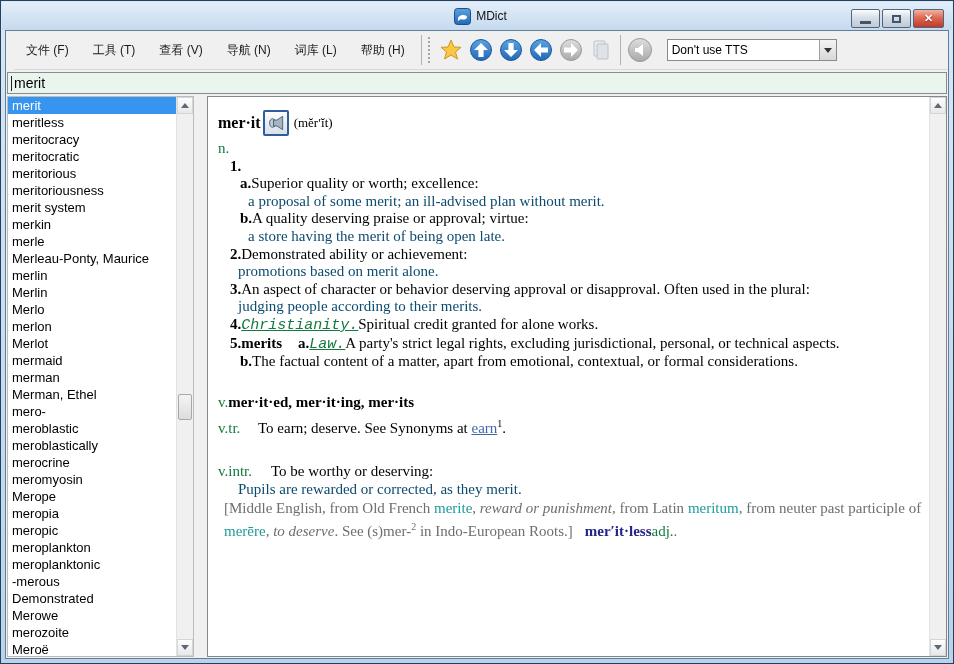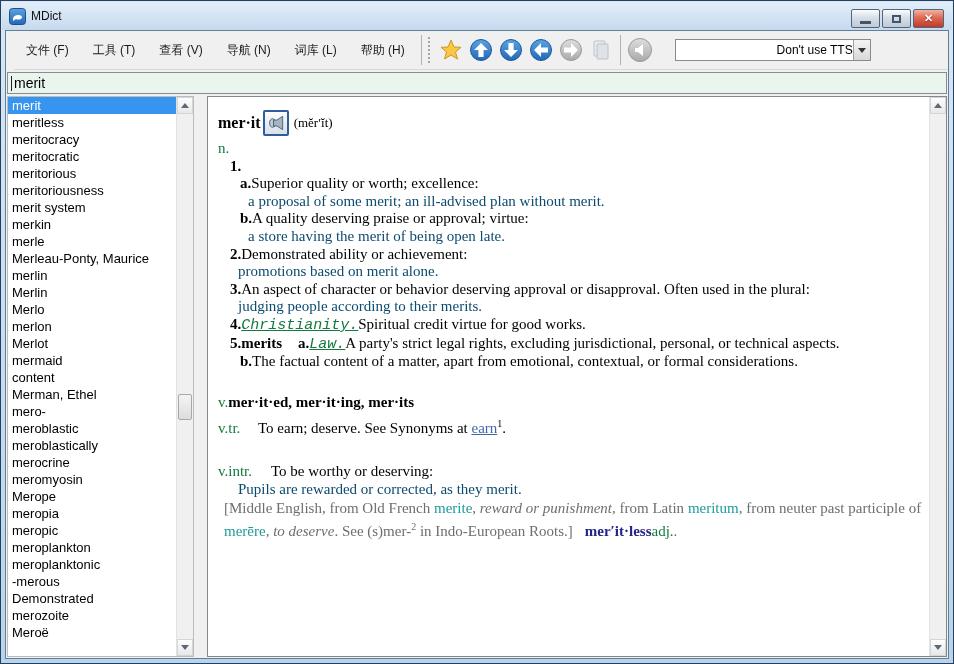--- a/index.html
+++ b/index.html
@@ -3,21 +3,21 @@
 <meta charset="utf-8">
 <style>
   * { margin:0; padding:0; box-sizing:border-box; }
   body { font-family:"Liberation Sans", sans-serif; background:#888; }
 
   #window { position:relative; width:954px; height:664px;
     background:linear-gradient(#d7e7f5,#b9d4ea); border:1px solid #24405e; overflow:hidden; }
 
   
   #titlebar { position:absolute; top:1px; left:1px; right:1px; height:28px;
-    background:linear-gradient(#e3eefa,#c6daee); display:flex; align-items:center; }
+    background:linear-gradient(#e3eefa,#c6daee); display:flex; align-items:center;justify-content:center; }
   #app-icon { width:17px; height:17px; margin:0 5px 0 7px; }
   #title-text { font-size:12px; color:#111; }
   #win-buttons { position:absolute; right:8px; top:7px; display:flex; gap:2px; }
   .win-btn { width:29px; height:19px; border:1px solid #51657a; border-radius:2px;
     background:linear-gradient(#fcfdfe,#d6dee7 45%,#bfc9d5); display:flex; align-items:center; justify-content:center; }
   .win-btn.close { width:31px; background:linear-gradient(#f3b2a0,#dd6a54 45%,#c03a2b);
     color:#fff; font-weight:bold; font-size:11px; text-shadow:0 1px 1px #7c1d12; }
   .glyph-min { width:11px; height:3px; background:#44556a; margin-top:8px; }
   .glyph-max { width:9px; height:8px; border:2px solid #44556a; }
 
@@ -25,22 +25,22 @@
   #client { position:absolute; top:29px; left:4px; right:4px; bottom:4px;
     background:#f0f0f0; border:1px solid #5f7f9a; }
 
   
   #menurow { position:absolute; top:0; left:8px; right:0; height:39px;
     background:#f0f0f0; border-bottom:1px solid #d9d9d9; display:flex; align-items:center; }
   .menu-item { font-size:12px; color:#1a1a1a; padding:6px 12px; white-space:nowrap; }
   .tb-sep { width:1px; height:30px; background:#b3b3b3; margin:0 4px; }
   .tb-grip { width:3px; height:26px; border-left:2px dotted #9fa8b0; margin:0 5px 0 2px; }
   .tb-btn { width:30px; height:30px; display:flex; align-items:center; justify-content:center; }
-  #tts-select { width:196px; height:22px; background:#fff; border:1px solid #8a8a8a;
-    display:flex; align-items:center; position:relative; margin-left:20px;text-align:right; }
+  #tts-select { width:170px; height:22px; background:#fff; border:1px solid #8a8a8a;
+    display:flex; align-items:center; position:relative; margin-left:12px; }
   #tts-value { font-size:12px; padding-left:4px; color:#000; flex:1; }
   #tts-drop { width:17px; height:20px; border-left:1px solid #a0a0a0;
     background:linear-gradient(#f4f4f4,#d8d8d8); display:flex; align-items:center; justify-content:center; }
   .arr-down-sm { width:0; height:0; border-left:4px solid transparent; border-right:4px solid transparent; border-top:5px solid #333; }
 
   
   #searchbar { position:absolute; top:41px; left:1px; right:1px; height:22px;
     background:#e9f6ee; border:1px solid #898c95; display:flex; align-items:center; }
   #search-caret { width:1px; height:15px; background:#222; margin-left:3px; }
   #search-text { font-size:14px; color:#000; padding-left:2px; }
@@ -209,34 +209,35 @@
           <div class="wl-row">merit system</div>
           <div class="wl-row">merkin</div>
           <div class="wl-row">merle</div>
           <div class="wl-row">Merleau-Ponty, Maurice</div>
           <div class="wl-row">merlin</div>
           <div class="wl-row">Merlin</div>
           <div class="wl-row">Merlo</div>
           <div class="wl-row">merlon</div>
           <div class="wl-row">Merlot</div>
           <div class="wl-row">mermaid</div>
-          <div class="wl-row">content</div>
+          <div class="wl-row">merman</div>
           <div class="wl-row">Merman, Ethel</div>
           <div class="wl-row">mero-</div>
           <div class="wl-row">meroblastic</div>
           <div class="wl-row">meroblastically</div>
           <div class="wl-row">merocrine</div>
           <div class="wl-row">meromyosin</div>
           <div class="wl-row">Merope</div>
           <div class="wl-row">meropia</div>
           <div class="wl-row">meropic</div>
           <div class="wl-row">meroplankton</div>
           <div class="wl-row">meroplanktonic</div>
           <div class="wl-row">-merous</div>
           <div class="wl-row">Demonstrated</div>
+          <div class="wl-row">Merowe</div>
           <div class="wl-row">merozoite</div>
           <div class="wl-row">Meroë</div>
         </div>
       <div class="vscroll">
         <div class="sb-btn top">
             <span class="sb-up"></span>
           </div>
         <div class="sb-thumb" style="top:297px;"></div>
         <div class="sb-btn bottom">
             <span class="sb-dn"></span>
@@ -265,21 +266,21 @@
         <div class="ind3 ex">a proposal of some merit; an ill-advised plan without merit.</div>
         <div class="ind2"><b>b.</b><span>A quality deserving praise or approval; virtue:</span></div>
         <div class="ind3 ex">a store having the merit of being open late.</div>
 
         <div class="ind1"><b>2.</b><span>Demonstrated ability or achievement:</span></div>
         <div class="ind2b ex">promotions based on merit alone.</div>
 
         <div class="ind1"><b>3.</b><span>An aspect of character or behavior deserving approval or disapproval. Often used in the plural:</span></div>
         <div class="ind2b ex">judging people according to their merits.</div>
 
-        <div class="ind1"><b>4.</b><span class="field">Christianity.</span><span>Spiritual credit virtue for good works.</span></div>
+        <div class="ind1"><b>4.</b><span class="field">Christianity.</span><span>Spiritual credit granted for alone works.</span></div>
 
         <div class="ind1"><b>5.</b><b>merits</b><b class="gap5a">a.</b><span class="field">Law.</span><span>A party's strict legal rights, excluding jurisdictional, personal, or technical aspects.</span></div>
         <div class="ind2"><b>b.</b><span>The factual content of a matter, apart from emotional, contextual, or formal considerations.</span></div>
 
         <div class="vline"><span class="green">v.</span><b>mer·it·ed, mer·it·ing, mer·its</b></div>
 
         <div class="vtr-line"><span class="green lbl-vtr">v.tr.</span><span>To earn; deserve. See Synonyms at </span><span class="link">earn</span><sup>1</sup><span>.</span></div>
 
         <div class="vintr-line"><span class="green lbl-vintr">v.intr.</span><span>To be worthy or deserving:</span></div>
         <div class="ind2b ex">Pupils are rewarded or corrected, as they merit.</div>

